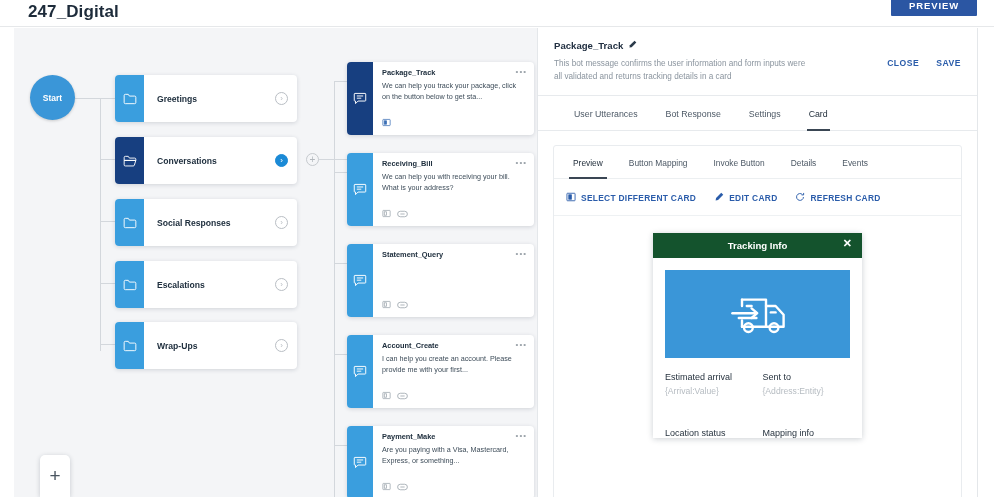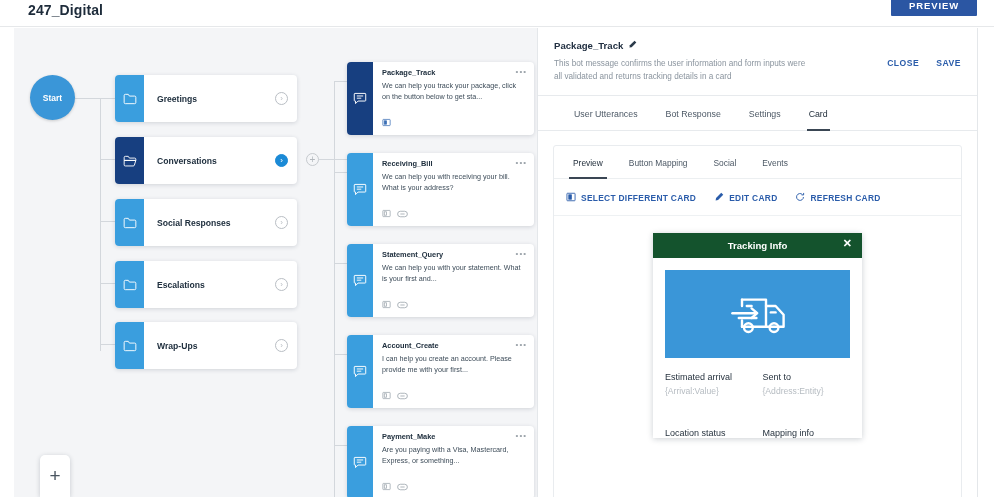--- a/index.html
+++ b/index.html
@@ -12,21 +12,21 @@
   .app { position: relative; width: 994px; height: 497px; background:#fff; }
 
   
   .topbar {
     position: absolute; top: 0; left: 0; width: 994px; height: 27px;
     background: #ffffff; border-bottom: 1px solid #e6e8ea;
     display: flex; align-items: center; z-index: 40;
   }
   .app-title {
     position: absolute; left: 28px; top: 2px;
-    font-size: 14px; font-weight: 700; color: #1d2b3a;
+    font-size: 17px; font-weight: 700; color: #1d2b3a;
     letter-spacing: .1px;
   }
   .preview-btn {
     position: absolute; right: 17px; top: -6px;
     width: 86px; height: 22px;
     background: #2b56a3; color: #fff;
     font-size: 9.5px; font-weight: 700; letter-spacing: .9px;
     display: flex; align-items: center; justify-content: center;
     border: none; border-radius: 1px; cursor: pointer;
   }
@@ -384,21 +384,20 @@
       <div class="dlg-card" style="top:216px;">
         <div class="dlg-tab">
           <svg width="14" height="13" viewBox="0 0 22 20" fill="none" stroke="#fff" stroke-width="1.5">
             <path d="M3 2h16a1 1 0 011 1v10a1 1 0 01-1 1H8l-4 4v-4H3a1 1 0 01-1-1V3a1 1 0 011-1z"></path>
             <path d="M6 6h10M6 9.5h7"></path>
           </svg>
         </div>
         <div class="dlg-body">
           <div class="dlg-dots">•••</div>
           <div class="dlg-title">Statement_Query</div>
-          <div class="dlg-text">We can help you with your statement. What is your first and...</div>
           <div class="dlg-icons">
             <span>
               <svg width="9" height="9" viewBox="0 0 16 16" fill="none" stroke="#9aa3ab" stroke-width="1.3">
                 <rect x="1.5" y="2.5" width="13" height="11" rx="1"></rect>
                   <rect x="4" y="5" width="4" height="6"></rect>
               </svg>
             </span>
             <span>
               <svg width="11" height="8" viewBox="0 0 18 11" fill="none" stroke="#9aa3ab" stroke-width="1.3">
                 <rect x="1" y="1" width="16" height="9" rx="4.5"></rect>
@@ -496,21 +495,22 @@
       <div class="tab">User Utterances</div>
       <div class="tab">Bot Response</div>
       <div class="tab">Settings</div>
       <div class="tab active">Card</div>
     </div>
 
     <div class="card-area">
       <div class="subtabs">
         <div class="subtab active">Preview</div>
         <div class="subtab">Button Mapping</div>
-        <div class="subtab">Social</div>
+        <div class="subtab">Invoke Button</div>
+        <div class="subtab">Details</div>
         <div class="subtab">Events</div>
       </div>
 
       <div class="cardbtns">
         <div class="cardbtn">
           <span>
             <svg width="10" height="10" viewBox="0 0 16 16" fill="none" stroke="#2a5caa" stroke-width="1.4">
               <rect x="1.5" y="2" width="13" height="12" rx="1"></rect>
                 <rect x="4.5" y="4.5" width="4" height="7" fill="#2a5caa"></rect>
             </svg>

